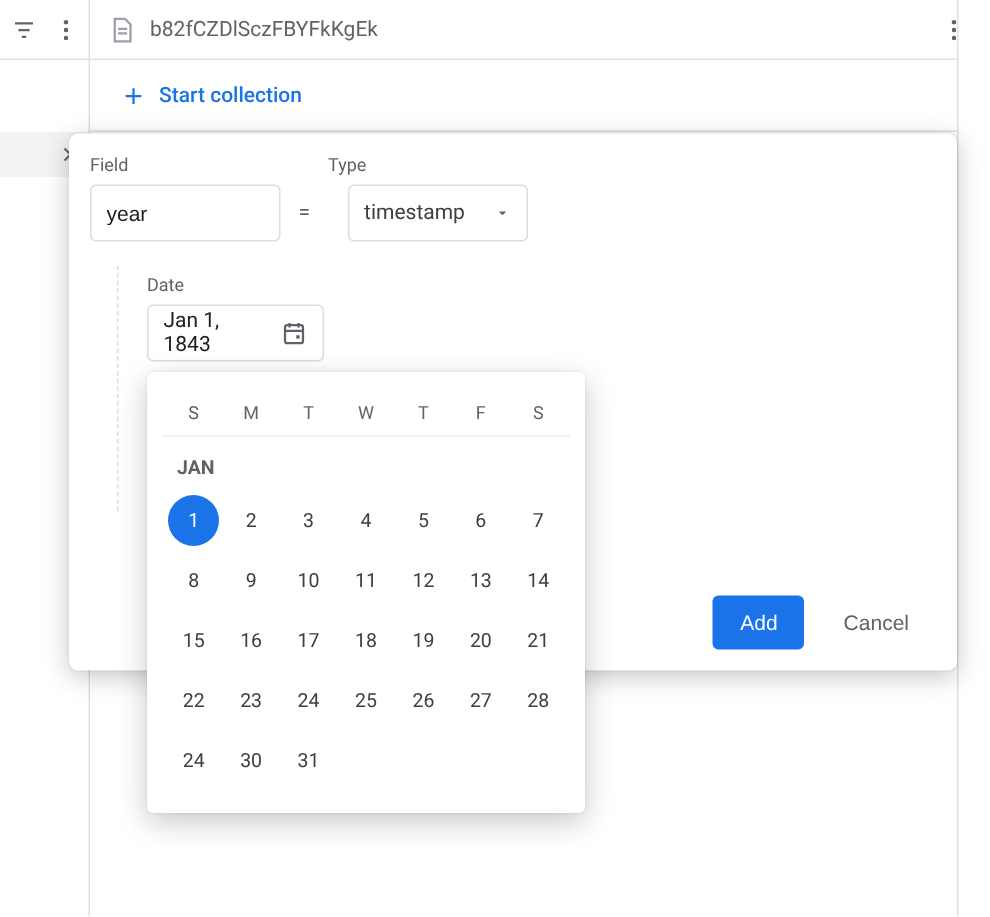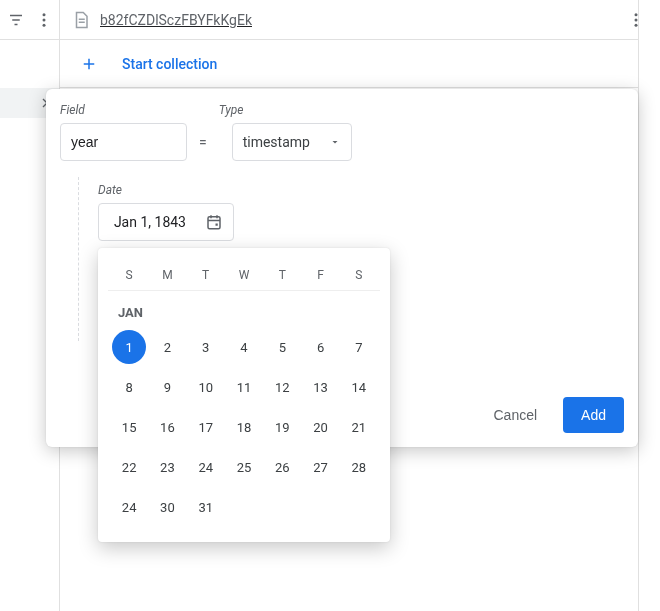--- a/index.html
+++ b/index.html
@@ -10,21 +10,20 @@
     height: 611px;
     overflow: hidden;
     position: relative;
     color: #202124;
   }
   .topbar {
     display: flex;
     align-items: center;
     height: 40px;
     border-bottom: 1px solid #e0e0e0;
-    text-decoration: underline;
   }
   .topbar-left {
     display: flex;
     align-items: center;
     gap: 4px;
     width: 60px;
     height: 100%;
     border-right: 1px solid #e0e0e0;
     justify-content: center;
   }
@@ -56,21 +55,21 @@
     height: 100%;
     border-left: 1px solid #e0e0e0;
     background: #fff;
   }
   .start-row {
     margin-left: 60px;
     margin-right: 22px;
     height: 48px;
     display: flex;
     align-items: center;
-    gap: 24px;
+    gap: 8px;
     border-bottom: 1px solid #e0e0e0;
     padding: 0 20px;
     color: #1a73e8;
     font-size: 14px;
     font-weight: 500;
     cursor: pointer;
   }
   .left-rail {
     position: absolute;
     left: 0;
@@ -106,21 +105,20 @@
     gap: 10px;
   }
   .labeled {
     display: flex;
     flex-direction: column;
     gap: 6px;
   }
   .lbl {
     font-size: 12px;
     color: #5f6368;
-    font-style: italic;
   }
   .input, .select {
     border: 1px solid #dadce0;
     border-radius: 4px;
     height: 38px;
     font-size: 14px;
     padding: 0 10px;
     color: #202124;
     background: #fff;
     display: flex;
@@ -144,23 +142,23 @@
   .date-section::before {
     content: "";
     position: absolute;
     left: 2px;
     top: -6px;
     bottom: -100px;
     border-left: 1px dashed #dadce0;
   }
   .date-inner { margin-left: 22px; }
   .date-input {
-    width: 136px;
-    justify-content: flex-end;
-    gap: 19px;
+    width: 118px;
+    justify-content: center;
+    gap: 8px;
     cursor: pointer;
   }
   .dialog-actions {
     position: absolute;
     right: 14px;
     bottom: 14px;
     display: flex;
     gap: 8px;
     align-items: center;
   }
@@ -339,22 +337,22 @@
               <line x1="8" y1="3" x2="8" y2="7"></line>
               <line x1="16" y1="3" x2="16" y2="7"></line>
               <rect x="14" y="14" width="3" height="3" fill="#5f6368" stroke="none"></rect>
             </svg>
         </span>
       </div>
     </div>
   </div>
 
   <div class="dialog-actions">
+    <button class="btn btn-primary">Add</button>
     <button class="btn btn-text">Cancel</button>
-    <button class="btn btn-primary">Add</button>
   </div>
 </div>
 
 <div class="datepicker">
   <div class="dp-dow" id="dp-dow">
       <div>S</div>
       <div>M</div>
       <div>T</div>
       <div>W</div>
       <div>T</div>

